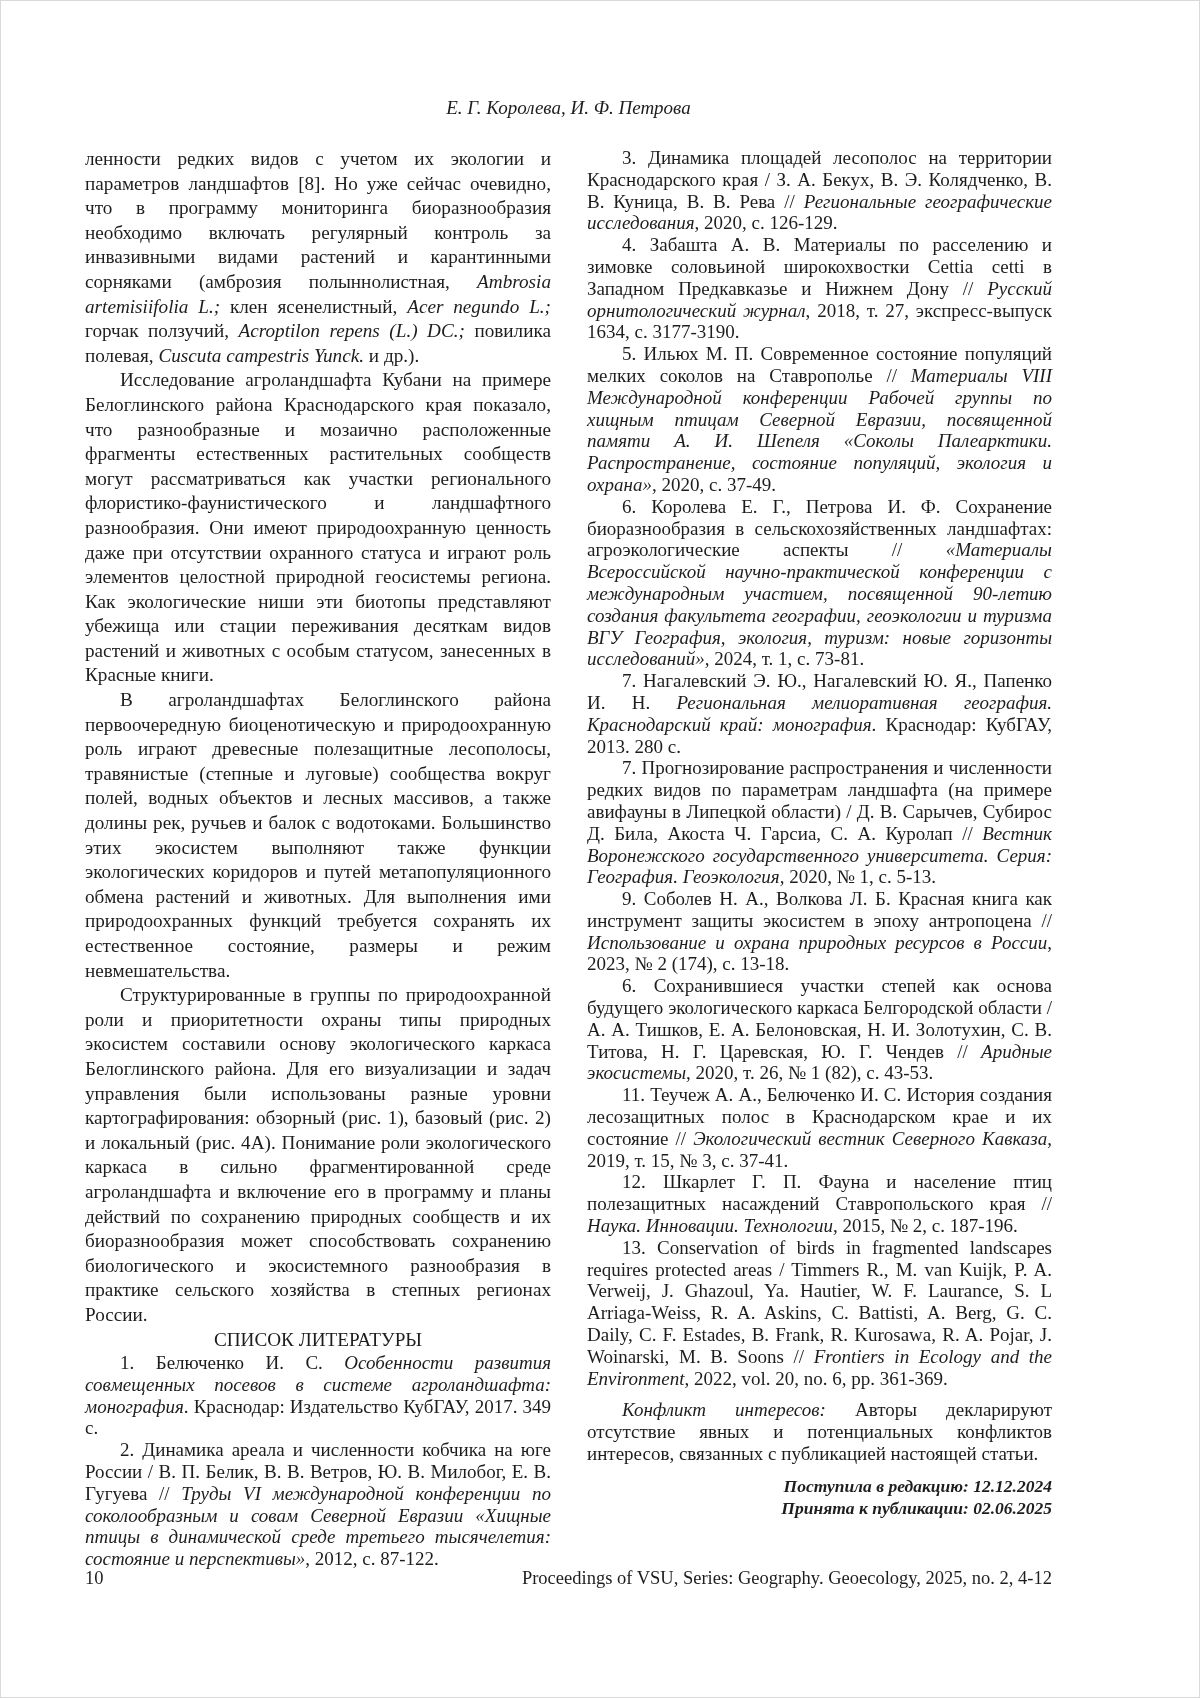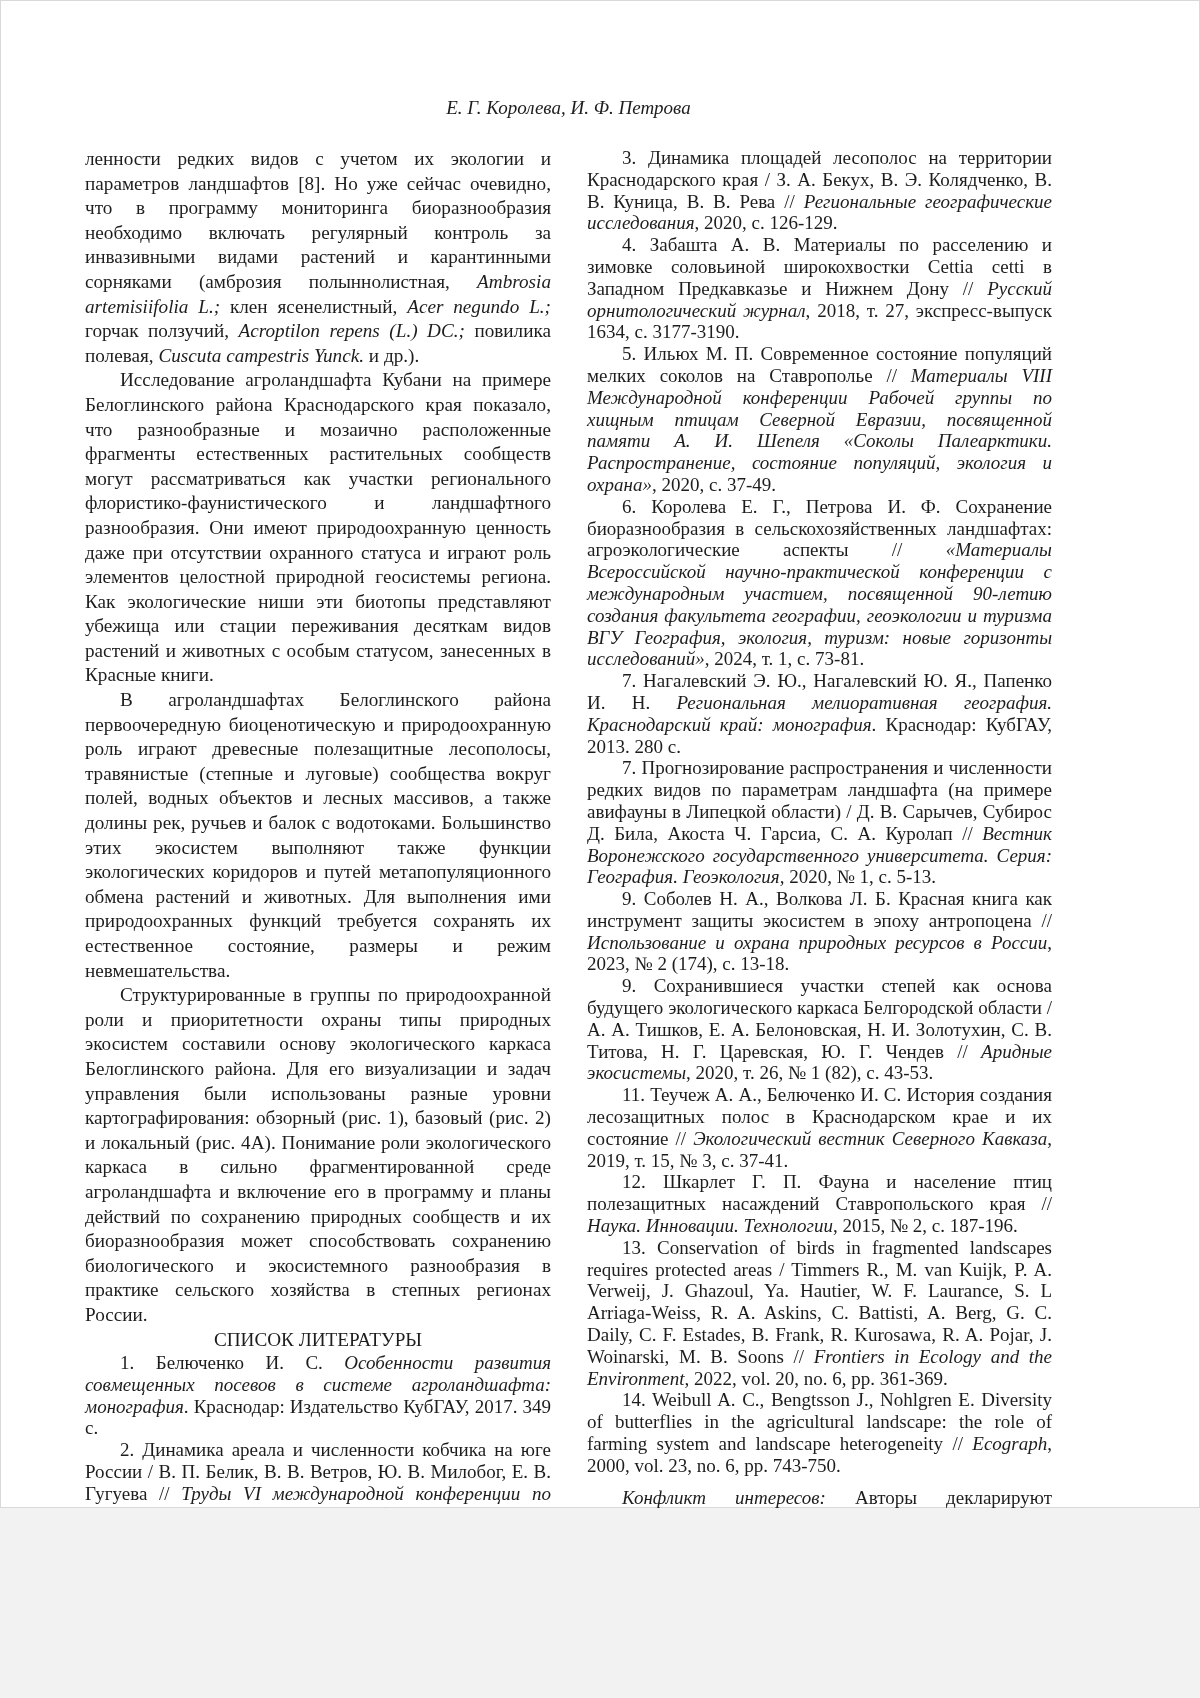--- a/index.html
+++ b/index.html
@@ -1,18 +1,18 @@
 <!DOCTYPE html>
 <html lang="ru"><head>
 <meta charset="utf-8">
 <style>
   html,body{margin:0;padding:0;background:#f2f2f2;}
   .page{
     position:relative;
-    width:1200px;height:1508px;
+    width:1200px;height:1698px;
     margin:0 auto;
     background:#ffffff;
     box-shadow:inset 0 0 0 1px #d9d9d9;
     box-sizing:border-box;
     padding:96px 148px 0 85px;
     font-family:"Liberation Serif","DejaVu Serif",serif;
     color:#1d1d1d;
     -webkit-font-smoothing:antialiased;
   }
   .running-head{
@@ -87,25 +87,24 @@
         <p class="ref indent"><span>2. Динамика ареала и численности кобчика на юге России / В. П. Белик, В. В. Ветров, Ю. В. Милобог, Е. В. Гугуева // </span><span class="it">Труды VI международной конференции по соколообразным и совам Северной Евразии «Хищные птицы в динамической среде третьего тысячелетия: состояние и перспективы»</span><span>, 2012, с. 87-122.</span></p>
       </div>
     <div class="col right">
         <p class="ref indent"><span>3. Динамика площадей лесополос на территории Краснодарского края / З. А. Бекух, В. Э. Колядченко, В. В. Куница, В. В. Рева // </span><span class="it">Региональные географические исследования</span><span>, 2020, с. 126-129.</span></p>
         <p class="ref indent"><span>4. Забашта А. В. Материалы по расселению и зимовке соловьиной широкохвостки Cettia cetti в Западном Предкавказье и Нижнем Дону // </span><span class="it">Русский орнитологический журнал</span><span>, 2018, т. 27, экспресс-выпуск 1634, с. 3177-3190.</span></p>
         <p class="ref indent"><span>5. Ильюх М. П. Современное состояние популяций мелких соколов на Ставрополье // </span><span class="it">Материалы VIII Международной конференции Рабочей группы по хищным птицам Северной Евразии, посвященной памяти А. И. Шепеля «Соколы Палеарктики. Распространение, состояние популяций, экология и охрана»</span><span>, 2020, с. 37-49.</span></p>
         <p class="ref indent"><span>6. Королева Е. Г., Петрова И. Ф. Сохранение биоразнообразия в сельскохозяйственных ландшафтах: агроэкологические аспекты // </span><span class="it">«Материалы Всероссийской научно-практической конференции с международным участием, посвященной 90-летию создания факультета географии, геоэкологии и туризма ВГУ География, экология, туризм: новые горизонты исследований»</span><span>, 2024, т. 1, с. 73-81.</span></p>
         <p class="ref indent"><span>7. Нагалевский Э. Ю., Нагалевский Ю. Я., Папенко И. Н. </span><span class="it">Региональная мелиоративная география. Краснодарский край: монография</span><span>. Краснодар: КубГАУ, 2013. 280 с.</span></p>
         <p class="ref indent"><span>7. Прогнозирование распространения и численности редких видов по параметрам ландшафта (на примере авифауны в Липецкой области) / Д. В. Сарычев, Субирос Д. Била, Акоста Ч. Гарсиа, С. А. Куролап // </span><span class="it">Вестник Воронежского государственного университета. Серия: География. Геоэкология</span><span>, 2020, № 1, с. 5-13.</span></p>
         <p class="ref indent"><span>9. Соболев Н. А., Волкова Л. Б. Красная книга как инструмент защиты экосистем в эпоху антропоцена // </span><span class="it">Использование и охрана природных ресурсов в России</span><span>, 2023, № 2 (174), с. 13-18.</span></p>
-        <p class="ref indent"><span>9. Сохранившиеся участки степей как основа будущего экологического каркаса Белгородской области / А. А. Тишков, Е. А. Белоновская, Н. И. Золотухин, С. В. Титова, Н. Г. Царевская, Ю. Г. Чендев // </span><span class="it">Аридные экосистемы</span><span>, 2020, т. 26, № 1 (82), с. 43-53.</span></p>
+        <p class="ref indent"><span>6. Сохранившиеся участки степей как основа будущего экологического каркаса Белгородской области / А. А. Тишков, Е. А. Белоновская, Н. И. Золотухин, С. В. Титова, Н. Г. Царевская, Ю. Г. Чендев // </span><span class="it">Аридные экосистемы</span><span>, 2020, т. 26, № 1 (82), с. 43-53.</span></p>
         <p class="ref indent"><span>11. Теучеж А. А., Белюченко И. С. История создания лесозащитных полос в Краснодарском крае и их состояние // </span><span class="it">Экологический вестник Северного Кавказа</span><span>, 2019, т. 15, № 3, с. 37-41.</span></p>
         <p class="ref indent"><span>12. Шкарлет Г. П. Фауна и население птиц полезащитных насаждений Ставропольского края // </span><span class="it">Наука. Инновации. Технологии</span><span>, 2015, № 2, с. 187-196.</span></p>
         <p class="ref indent"><span>13. Conservation of birds in fragmented landscapes requires protected areas / Timmers R., M. van Kuijk, P. A. Verweij, J. Ghazoul, Ya. Hautier, W. F. Laurance, S. L Arriaga-Weiss, R. A. Askins, C. Battisti, A. Berg, G. C. Daily, C. F. Estades, B. Frank, R. Kurosawa, R. A. Pojar, J. Woinarski, M. B. Soons // </span><span class="it">Frontiers in Ecology and the Environment</span><span>, 2022, vol. 20, no. 6, pp. 361-369.</span></p>
-        <p class="ref indent"><span>14. Weibull A. C., Bengtsson J., Nohlgren E. Diversity of butterflies in the agricultural landscape: the role of farming system and landscape heterogeneity // </span><span class="it">Ecograph</span><span>, 2000, vol. 23, no. 6, pp. 743-750.</span></p>
         <p class="ref indent gap"><span class="it bd">Конфликт интересов:</span><span> Авторы декларируют отсутствие явных и потенциальных конфликтов интересов, связанных с публикацией настоящей статьи.</span></p>
         <p class="dateline gap"><span>Поступила в редакцию: 12.12.2024</span></p>
         <p class="dateline"><span>Принята к публикации: 02.06.2025</span></p>
       </div>
   </div>
 
   <div class="footer">
     <span>10</span>
     <span>Proceedings of VSU, Series: Geography. Geoecology, 2025, no. 2, 4-12</span>
   </div>

